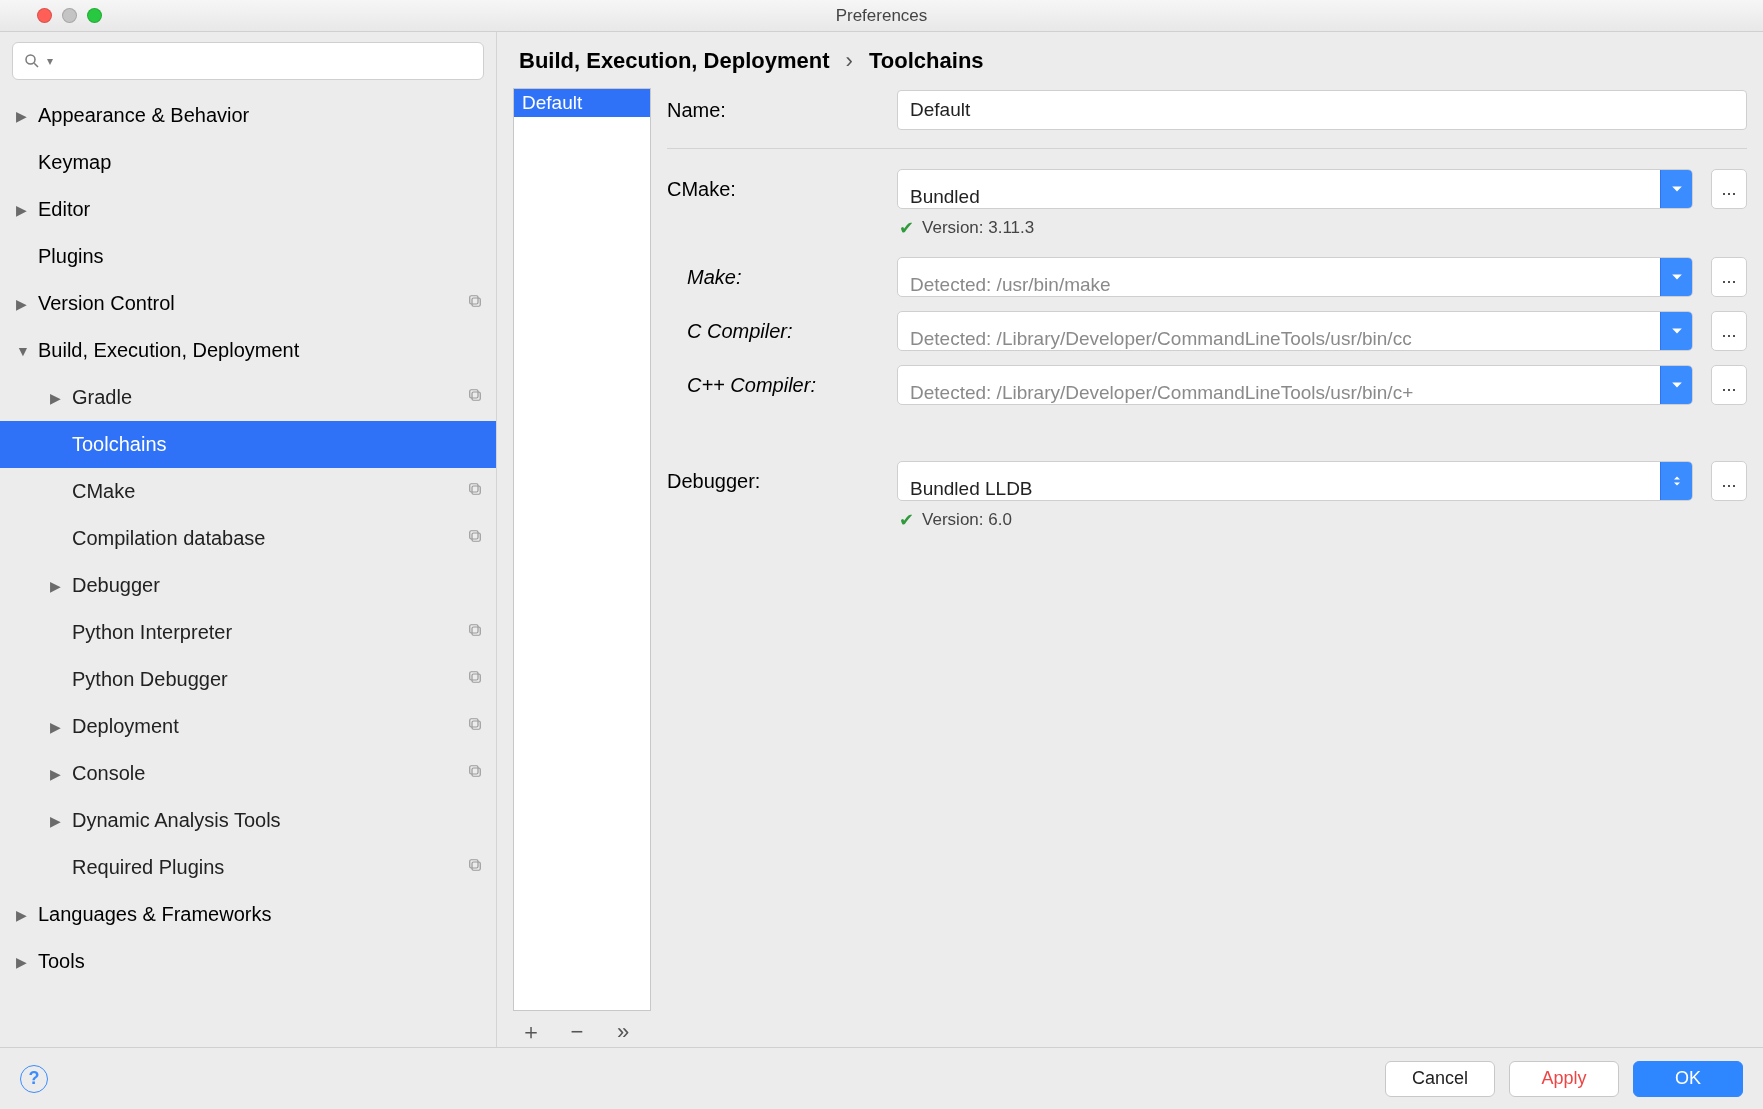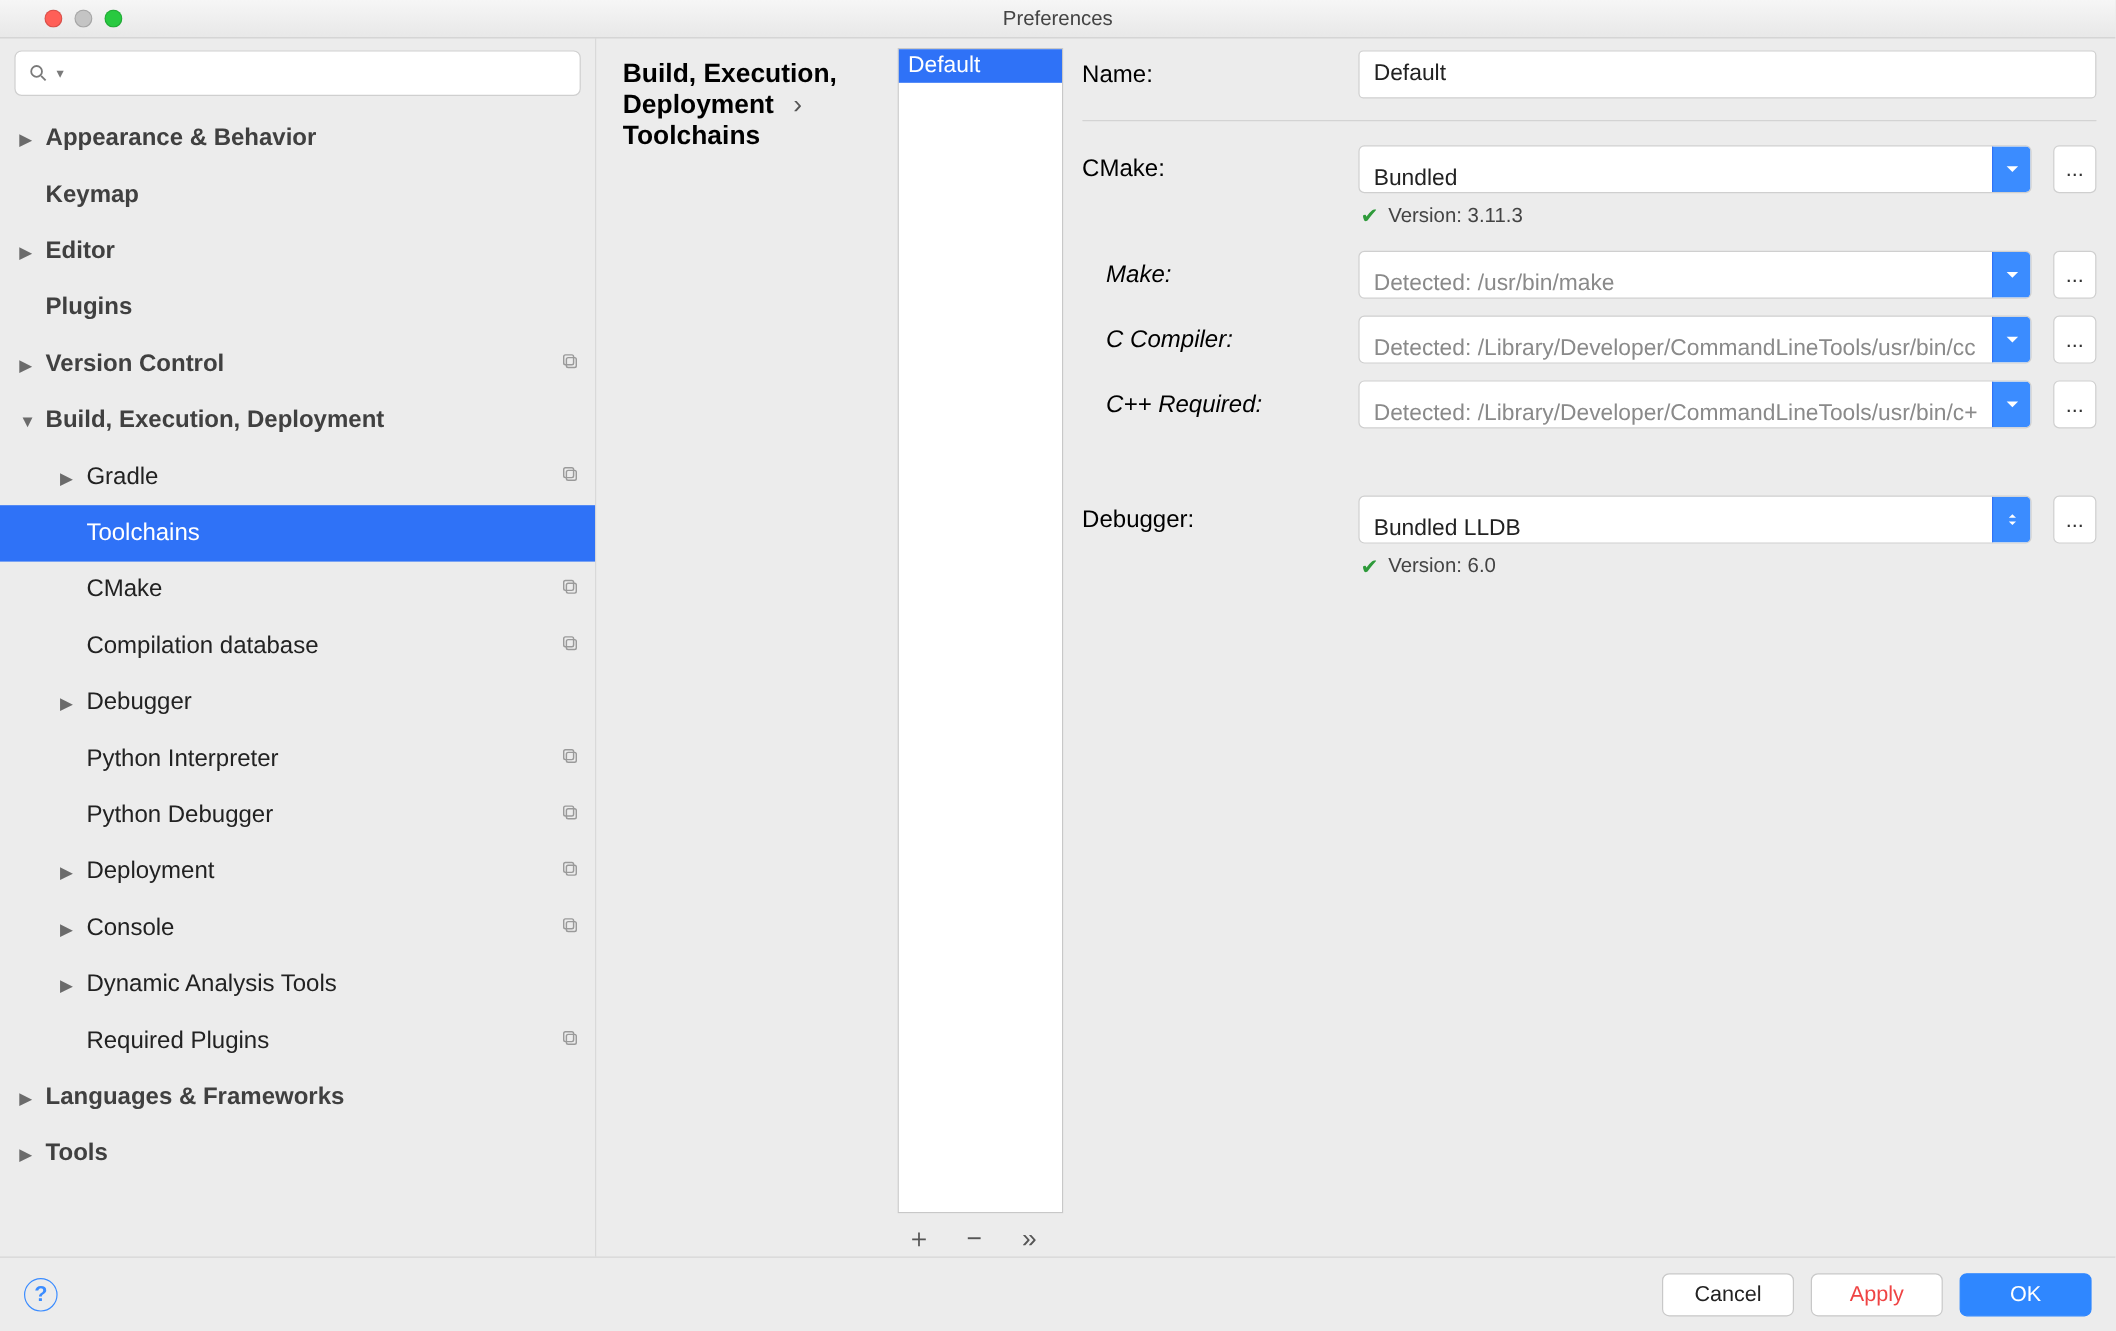--- a/index.html
+++ b/index.html
@@ -43,26 +43,26 @@
 .searchbox input { border:none; outline:none; flex:1; font-size:17px; background:transparent;}
 .searchbox .dd { color:#7a7a7a; font-size:12px;}
 .tree { flex:1; overflow:auto; padding-top:4px;}
 .tree-row {
   display:flex; align-items:center; height:47px;
   padding-left:16px; padding-right:12px; cursor:default;
 }
 .tree-row.indent1 { padding-left:50px; }
 .tree-row .disc { width:22px; color:#6b6b6b; font-size:14px;}
 .tree-row .lbl { flex:1; font-size:20px; }
-.tree-row.bold .lbl { font-weight:700; color:#404040;}
+.tree-row.bold .lbl { font-weight:400; color:#000000;}
 .tree-row.selected { background:#2f72f7; }
 .tree-row.selected .lbl { color:#fff; }
 .copyicon { width:20px; height:20px; color:#9a9a9a; }
 
-.main { flex:1; background:#ececec; display:flex; flex-direction:row; padding: 8px 16px 0 16px; }
+.main { flex:1; background:#ececec; display:flex; flex-direction:column; padding: 8px 16px 0 16px; }
 .breadcrumb { font-size:22px; font-weight:700; color:#000; padding:8px 6px 14px 6px;}
 .breadcrumb .sep { color:#555; font-weight:400; margin:0 10px;}
 .panelrow { flex:1; display:flex; gap:16px; min-height:0;}
 .listcol { width:138px; display:flex; flex-direction:column;}
 .listbox { flex:1; background:#fff; border:1px solid #c8c8c8;}
 .listitem { background:#2f72f7; color:#fff; font-size:19px; padding:3px 8px;}
 .listbtns { display:flex; align-items:center; gap:22px; padding:6px 6px 0 6px;}
 .listbtns .ib { color:#555; font-size:22px; width:24px; text-align:center; cursor:default;}
 .form { flex:1; padding-top:2px;}
 .frow { display:flex; align-items:center; gap:18px; margin-bottom:14px;}
@@ -315,21 +315,21 @@
             <div class="carrow">
                 <svg class="caret" viewBox="0 0 10 10" fill="currentColor">
                   <path d="M1 3 L5 7 L9 3 Z"></path>
                 </svg>
               </div>
           </div>
           <div class="dots">...</div>
         </div>
 
         <div class="frow">
-          <div class="flabel indent">C++ Required:</div>
+          <div class="flabel indent">C++ Compiler:</div>
           <div class="combo">
             <div class="ctext ph">Detected: /Library/Developer/CommandLineTools/usr/bin/c+</div>
             <div class="carrow">
                 <svg class="caret" viewBox="0 0 10 10" fill="currentColor">
                   <path d="M1 3 L5 7 L9 3 Z"></path>
                 </svg>
               </div>
           </div>
           <div class="dots">...</div>
         </div>

